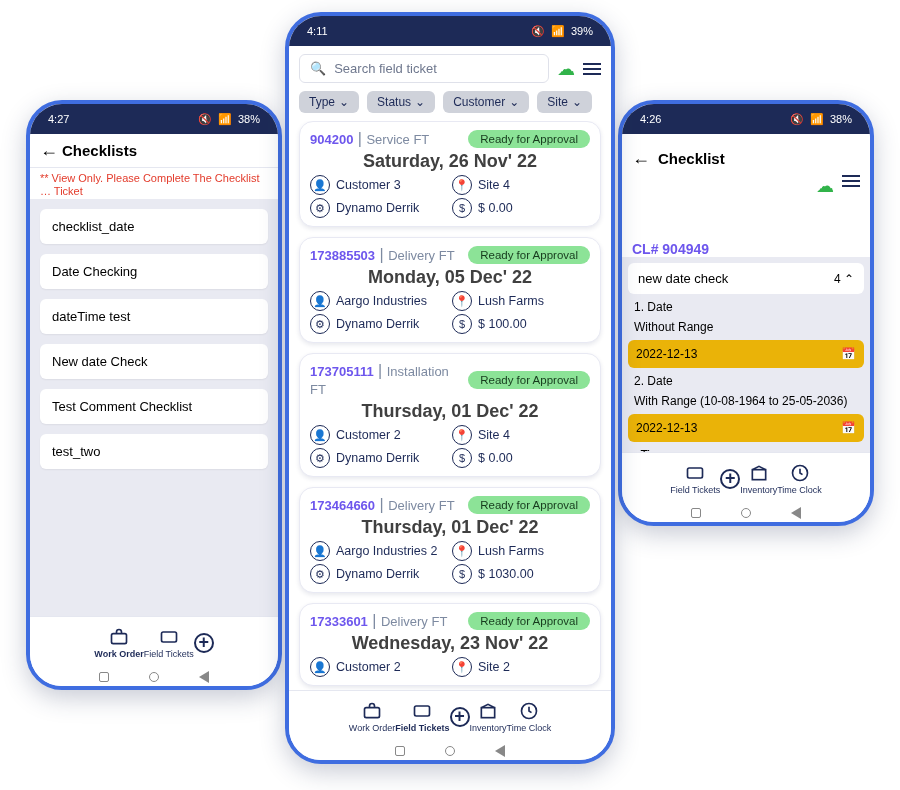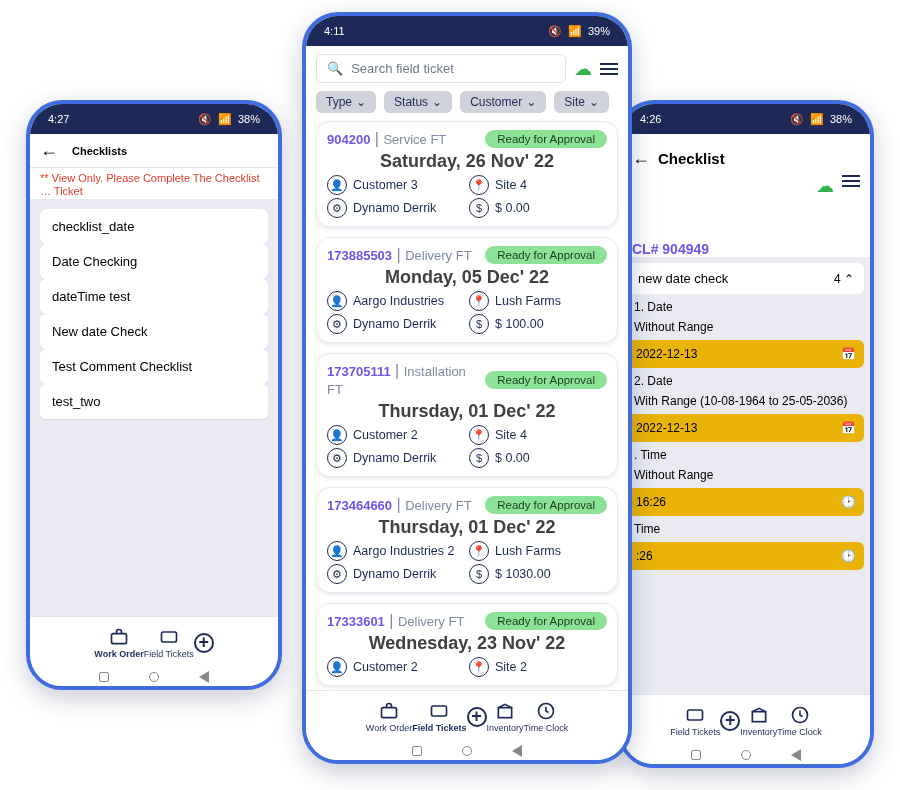--- a/index.html
+++ b/index.html
@@ -33,35 +33,35 @@
     height:30px;
     font-size:11px;
     display:flex; justify-content:space-between; align-items:center;
     padding:0 18px;
   }
   .statusbar .right { display:flex; gap:6px; align-items:center; }
 
   
   #phone-left  { top:100px; left:26px;  width:256px; height:590px; z-index:1; }
   
-  #phone-right { top:100px; right:26px; width:256px; height:668px; z-index:1; }
-  
-  #phone-mid   { top:12px;  left:50%; transform:translateX(-50%); width:330px; height:752px; z-index:5;margin-left:17px; }
+  #phone-right { top:100px; right:26px; width:256px; height:426px; z-index:1; }
+  
+  #phone-mid   { top:12px;  left:50%; transform:translateX(-50%); width:330px; height:752px; z-index:5; }
 
   
   .app-header {
-    display:flex; align-items:center; gap:14px;
-    padding:6px 10px; font-weight:600; font-size:11px;
+    display:flex; align-items:center; gap:4px;
+    padding:6px 10px; font-weight:600; font-size:15px;
     border-bottom:1px solid #e5e7f0;
   }
   .arrow-back::before { content:"←"; font-size:18px; }
   .warn { color:#e33b2b; font-size:11px; padding:4px 10px 2px; line-height:1.15; }
   .check-list {
     flex:1; background:#e9eaf2; padding:10px; overflow:hidden;
-    display:flex; flex-direction:column; 
+    display:flex; flex-direction:column; gap:10px;
   }
   .check-item {
     background:#fff; border-radius:6px; padding:10px 12px;
     font-size:13px;
     box-shadow:0 1px 2px rgba(0,0,0,.06);
   }
 
   
   .bnav {
     display:flex; justify-content:center; align-items:center;

